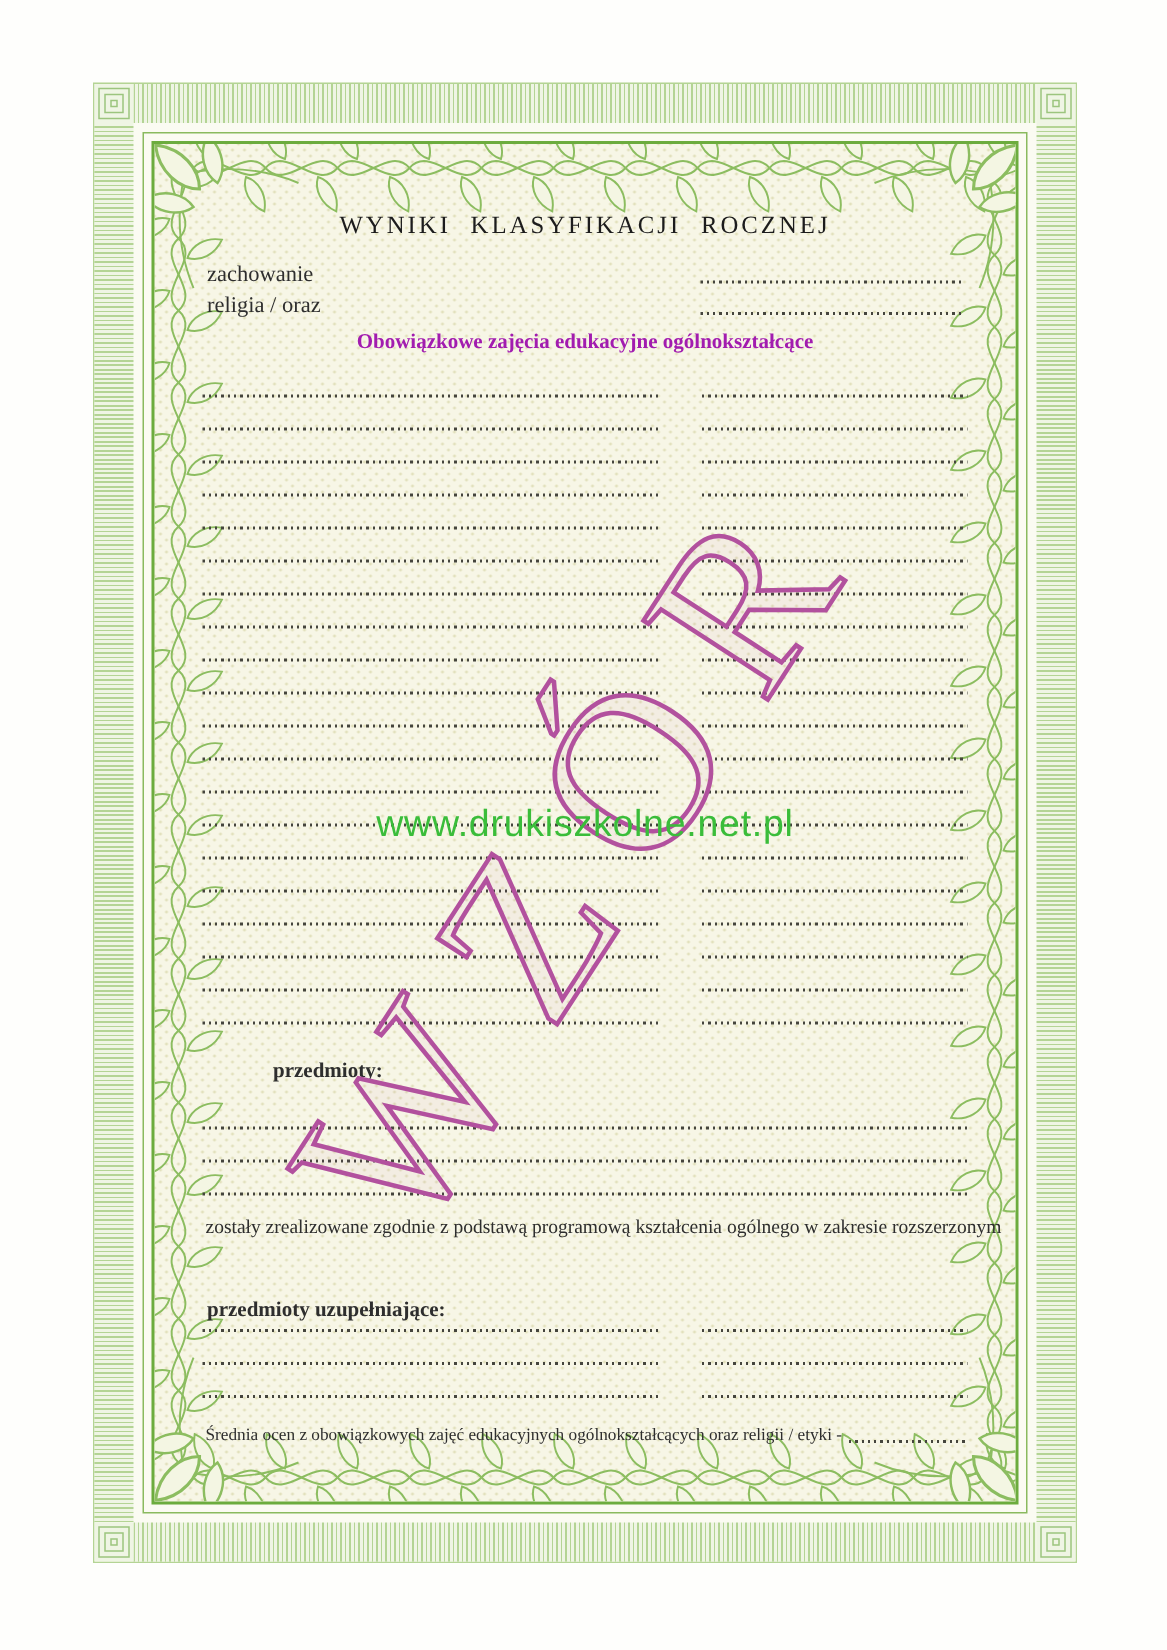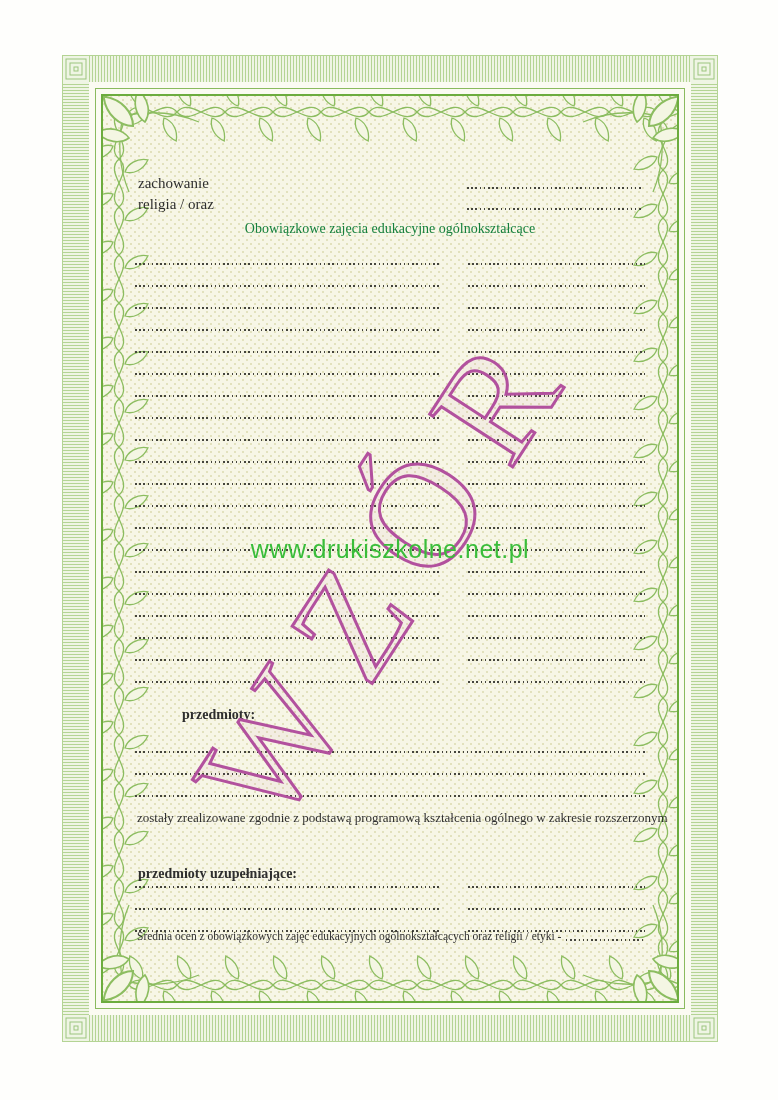--- a/index.html
+++ b/index.html
@@ -40,38 +40,38 @@
   .title{position:absolute;left:135px;top:140px;width:510px;text-align:center;
          font-size:16.5px;letter-spacing:2px;word-spacing:7px;color:#1c1c1c;}
   .top-rows{position:absolute;left:138px;top:171px;width:505px;}
   .top-row{height:21px;display:flex;justify-content:space-between;align-items:flex-end;}
   .top-row .lbl{font-size:15px;line-height:18px;}
   .top-row .dots{width:176px;margin-bottom:3px;}
 
   .dots{height:2px;background-image:repeating-linear-gradient(90deg,#45453d 0 1.5px,rgba(0,0,0,0) 1.5px 4.2px);}
 
   .sect-head{position:absolute;left:135px;top:221px;width:510px;text-align:center;
-             font-weight:normal;font-size:14px;color:#15803d;}
+             font-weight:bold;font-size:14px;color:#a21caf;}
 
   .grades{position:absolute;left:135px;top:245px;width:510px;}
   .grade-row{height:22px;display:flex;justify-content:space-between;align-items:flex-end;}
   .grade-row .dots.left{width:305px;margin-bottom:2px;}
   .grade-row .dots.right{width:177px;margin-bottom:2px;}
 
   .subjects-label{position:absolute;left:138px;top:707px;font-weight:bold;font-size:14px;padding-left:44px;}
   .subject-lines{position:absolute;left:135px;top:733px;width:511px;}
   .subject-lines .line-row{height:22px;display:flex;align-items:flex-end;}
   .subject-lines .dots{width:100%;margin-bottom:2px;}
 
   .note{position:absolute;left:137px;top:810px;width:512px;font-size:13px;white-space:nowrap;text-align:center;}
 
   .supp-label{position:absolute;left:138px;top:866px;font-weight:bold;font-size:14px;}
   .supp-rows{position:absolute;left:135px;top:868px;width:510px;}
 
-  .avg-row{position:absolute;left:137px;top:922px;width:509px;height:22px;
+  .avg-row{position:absolute;left:137px;top:943px;width:509px;height:22px;
            display:flex;align-items:flex-end;font-size:11.5px;}
   .avg-row .lbl{white-space:nowrap;line-height:16px;}
   .avg-row .dots{flex:1;margin-left:5px;margin-bottom:3px;min-width:50px;}
 
   
   .wzor{position:absolute;left:85px;top:480px;width:600px;height:180px;
         display:flex;align-items:center;justify-content:center;
         transform:rotate(-57deg);pointer-events:none;z-index:5;}
   .wzor span{font-family:"Liberation Serif",serif;font-size:150px;letter-spacing:30px;
         color:rgba(178,81,158,0.05);
@@ -177,20 +177,21 @@
             <use href="#cornerTL"></use>
             <use href="#cornerTL" transform="translate(576 0) rotate(90)"></use>
             <use href="#cornerTL" transform="translate(576 905) rotate(180)"></use>
             <use href="#cornerTL" transform="translate(0 905) rotate(270)"></use>
           </g>
         </svg>
       </div>
     </div>
   </div>
 
+  <div class="title">WYNIKI KLASYFIKACJI ROCZNEJ</div>
 
   <div class="top-rows">
     <div class="top-row">
       <span class="lbl">zachowanie</span>
       <span class="dots"></span>
     </div>
     <div class="top-row">
       <span class="lbl">religia / oraz</span>
       <span class="dots"></span>
     </div>

